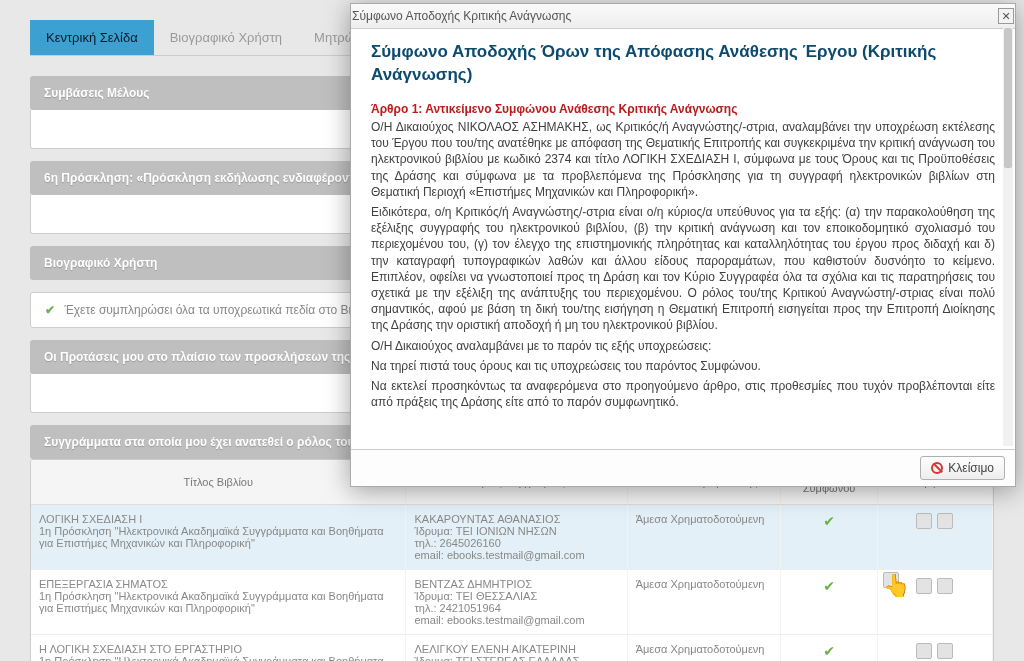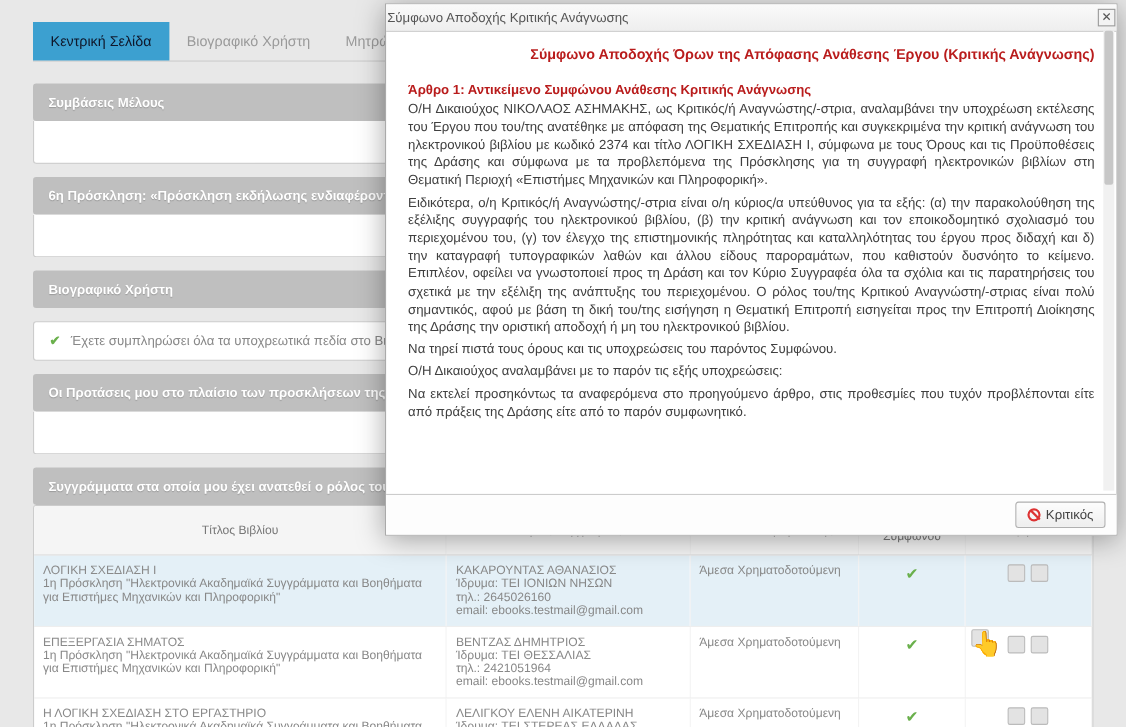--- a/index.html
+++ b/index.html
@@ -157,23 +157,23 @@
     color: #555;
   }
   .modal-content {
     padding: 12px 20px 8px 20px;
     overflow-y: auto;
     height: 420px;
     color: #555;
     line-height: 1.35;
   }
   .modal-content h2 {
-    text-align: right;
-    color: #b91c1c;
-    font-size: 13px;
+    text-align: left;
+    color: #0c4a6e;
+    font-size: 17px;
     font-weight: bold;
     margin-bottom: 14px;
   }
   .modal-intro {
     color: #777;
     text-align: left;
     margin-bottom: 14px;
     font-size: 12px;
   }
   .modal-intro b { color: #555; }
@@ -340,30 +340,30 @@
     </div>
 
     <div class="modal-content">
       <h2>Σύμφωνο Αποδοχής Όρων της Απόφασης Ανάθεσης Έργου (Κριτικής Ανάγνωσης)</h2>
 
 
       <div class="article-title">Άρθρο 1: Αντικείμενο Συμφώνου Ανάθεσης Κριτικής Ανάγνωσης</div>
       <p class="ctext">Ο/Η Δικαιούχος ΝΙΚΟΛΑΟΣ ΑΣΗΜΑΚΗΣ, ως Κριτικός/ή Αναγνώστης/-στρια, αναλαμβάνει την υποχρέωση εκτέλεσης του Έργου που του/της ανατέθηκε με απόφαση της Θεματικής Επιτροπής και συγκεκριμένα την κριτική ανάγνωση του ηλεκτρονικού βιβλίου με κωδικό 2374 και τίτλο ΛΟΓΙΚΗ ΣΧΕΔΙΑΣΗ Ι, σύμφωνα με τους Όρους και τις Προϋποθέσεις της Δράσης και σύμφωνα με τα προβλεπόμενα της Πρόσκλησης για τη συγγραφή ηλεκτρονικών βιβλίων στη Θεματική Περιοχή «Επιστήμες Μηχανικών και Πληροφορική».</p>
       <p class="ctext">Ειδικότερα, ο/η Κριτικός/ή Αναγνώστης/-στρια είναι ο/η κύριος/α υπεύθυνος για τα εξής: (α) την παρακολούθηση της εξέλιξης συγγραφής του ηλεκτρονικού βιβλίου, (β) την κριτική ανάγνωση και τον εποικοδομητικό σχολιασμό του περιεχομένου του, (γ) τον έλεγχο της επιστημονικής πληρότητας και καταλληλότητας του έργου προς διδαχή και δ) την καταγραφή τυπογραφικών λαθών και άλλου είδους παροραμάτων, που καθιστούν δυσνόητο το κείμενο. Επιπλέον, οφείλει να γνωστοποιεί προς τη Δράση και τον Κύριο Συγγραφέα όλα τα σχόλια και τις παρατηρήσεις του σχετικά με την εξέλιξη της ανάπτυξης του περιεχομένου. Ο ρόλος του/της Κριτικού Αναγνώστη/-στριας είναι πολύ σημαντικός, αφού με βάση τη δική του/της εισήγηση η Θεματική Επιτροπή εισηγείται προς την Επιτροπή Διοίκησης της Δράσης την οριστική αποδοχή ή μη του ηλεκτρονικού βιβλίου.</p>
 
+      <p class="ctext">Ο/Η Δικαιούχος αναλαμβάνει με το παρόν τις εξής υποχρεώσεις:</p>
       <p class="ctext">Να τηρεί πιστά τους όρους και τις υποχρεώσεις του παρόντος Συμφώνου.</p>
-      <p class="ctext">Ο/Η Δικαιούχος αναλαμβάνει με το παρόν τις εξής υποχρεώσεις:</p>
       <p class="ctext">Να εκτελεί προσηκόντως τα αναφερόμενα στο προηγούμενο άρθρο, στις προθεσμίες που τυχόν προβλέπονται είτε από πράξεις της Δράσης είτε από το παρόν συμφωνητικό.</p>
 
     </div>
 
     <div class="scroll-track">
       <div class="scroll-thumb"></div>
     </div>
 
     <div class="modal-footer">
       <button class="btn-close">
         <span class="no-icon"></span>
-        <span>Κριτικός</span>
+        <span>Κλείσιμο</span>
       </button>
     </div>
   </div>
 </div>
 
 </body></html>

